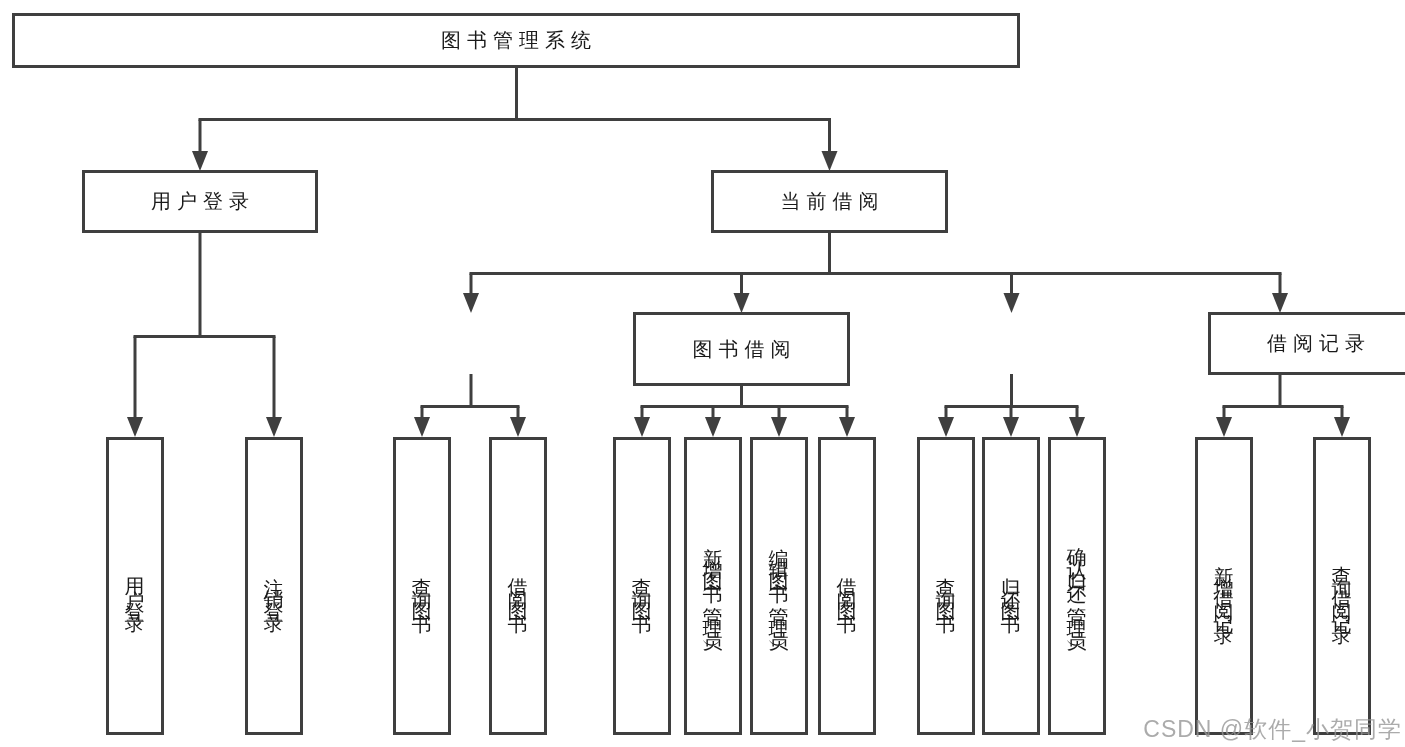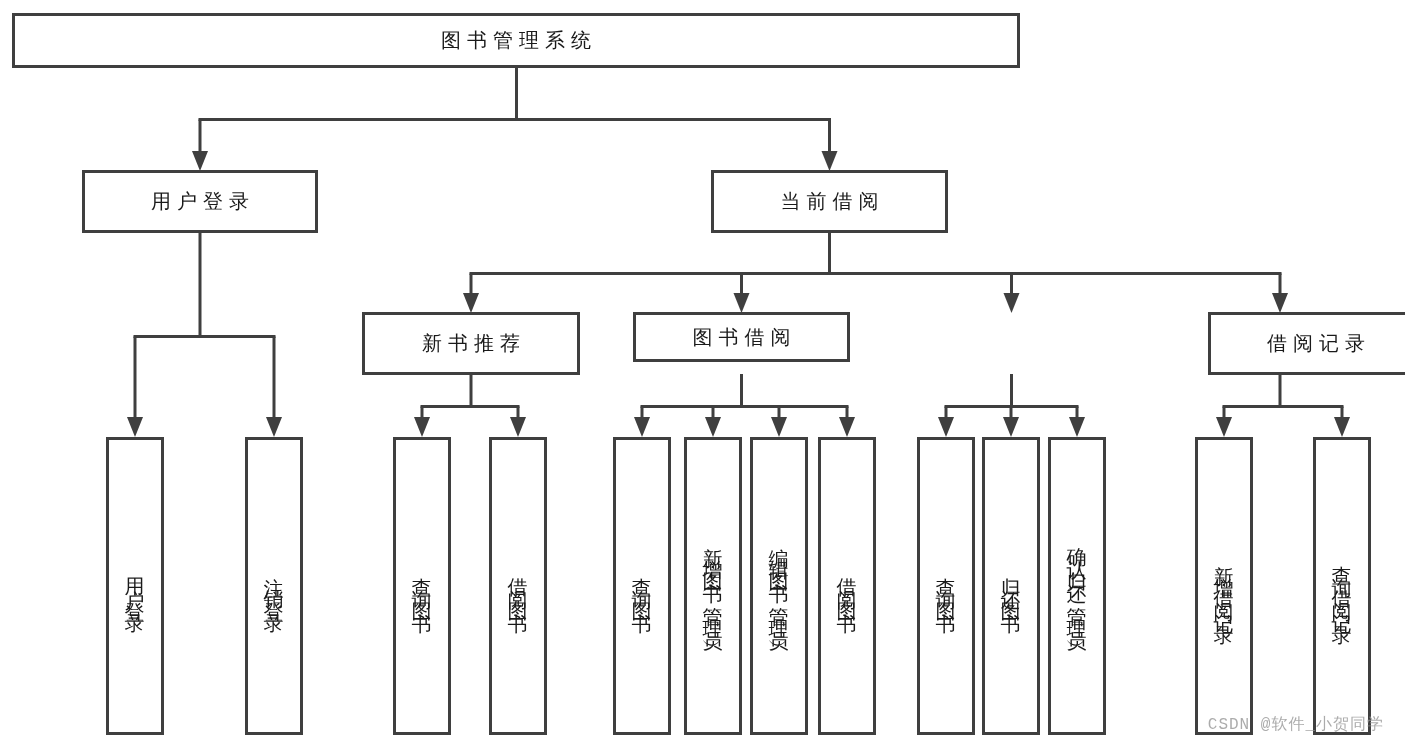--- a/index.html
+++ b/index.html
@@ -24,28 +24,27 @@
   }
   .box.h{letter-spacing:6px;text-indent:6px;white-space:nowrap;}
   .box.v{
     writing-mode:vertical-rl;
     text-orientation:mixed;
     letter-spacing:12px;
     line-height:1;
   }
   .watermark{
     position:absolute;
-    right:21px;
+    right:3px;
     top:714px;
-    font-size:16px;
+    font-size:23px;
     color:rgba(150,150,150,0.8);
     letter-spacing:1px;
     z-index:10;
     white-space:nowrap;
-    font-family:Liberation Mono, monospace;
   }
 </style>
 </head>
 <body>
 
 <div class="canvas">
 
   <svg id="connectors" viewBox="0 0 1405 747">
       <line x1="516.5" y1="66" x2="516.5" y2="119.5" stroke="#3f3f3f" stroke-width="3"></line>
       <line x1="198.5" y1="119.5" x2="831" y2="119.5" stroke="#3f3f3f" stroke-width="3"></line>
@@ -99,22 +98,21 @@
       <path d="M1069 417 L1085 417 L1077 437 Z" fill="#3f3f3f"></path>
       <path d="M1216 417 L1232 417 L1224 437 Z" fill="#3f3f3f"></path>
       <path d="M1334 417 L1350 417 L1342 437 Z" fill="#3f3f3f"></path>
     </svg>
 
   <div class="box h" style="left:12px;top:13px;width:1008px;height:55px">图书管理系统</div>
 
   <div class="box h" style="left:82px;top:170px;width:236px;height:63px">用户登录</div>
   <div class="box h" style="left:711px;top:170px;width:237px;height:63px">当前借阅</div>
 
-  <div class="box h" style="left:362px;top:312px;width:218px;height:63px">新书推荐</div>
-  <div class="box h" style="left:633px;top:312px;width:217px;height:50px">图书借阅</div>
+  <div class="box h" style="left:633px;top:312px;width:217px;height:74px">图书借阅</div>
   <div class="box h" style="left:1208px;top:312px;width:216px;height:63px">借阅记录</div>
 
   <div class="box v" style="left:106px;top:437px;width:58px;height:298px">用户登录</div>
   <div class="box v" style="left:245px;top:437px;width:58px;height:298px">注销登录</div>
 
   <div class="box v" style="left:393px;top:437px;width:58px;height:298px">查询图书</div>
   <div class="box v" style="left:489px;top:437px;width:58px;height:298px">借阅图书</div>
 
   <div class="box v" style="left:613px;top:437px;width:58px;height:298px">查询图书</div>
   <div class="box v" style="left:684px;top:437px;width:58px;height:298px">新增图书（管理员）</div>

